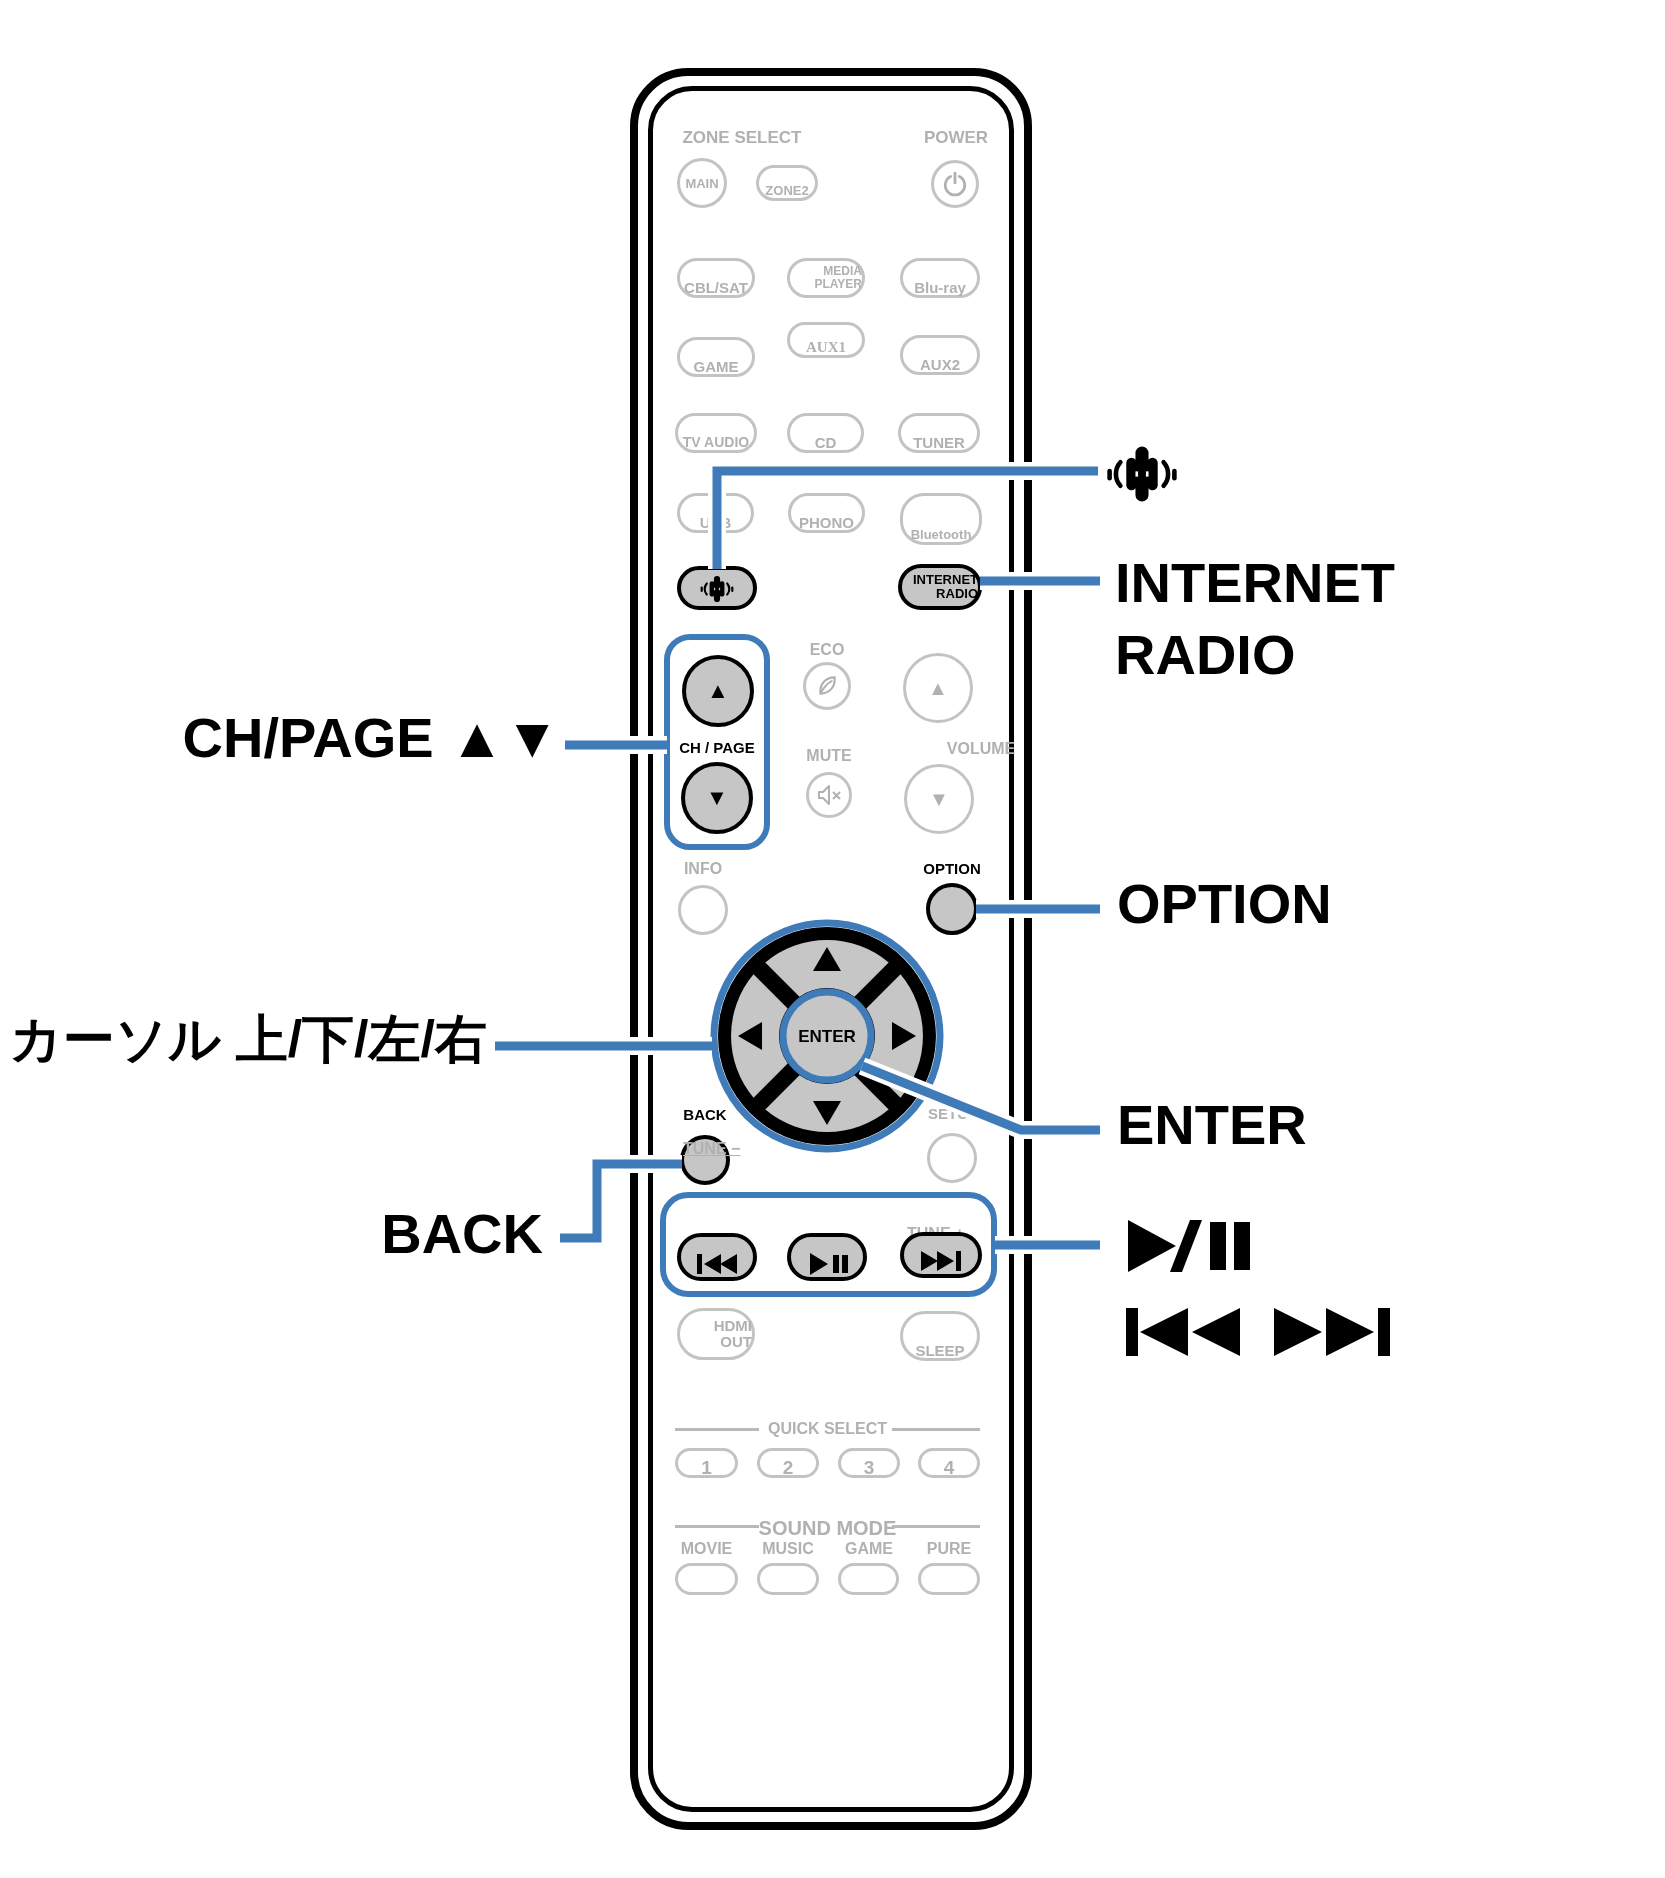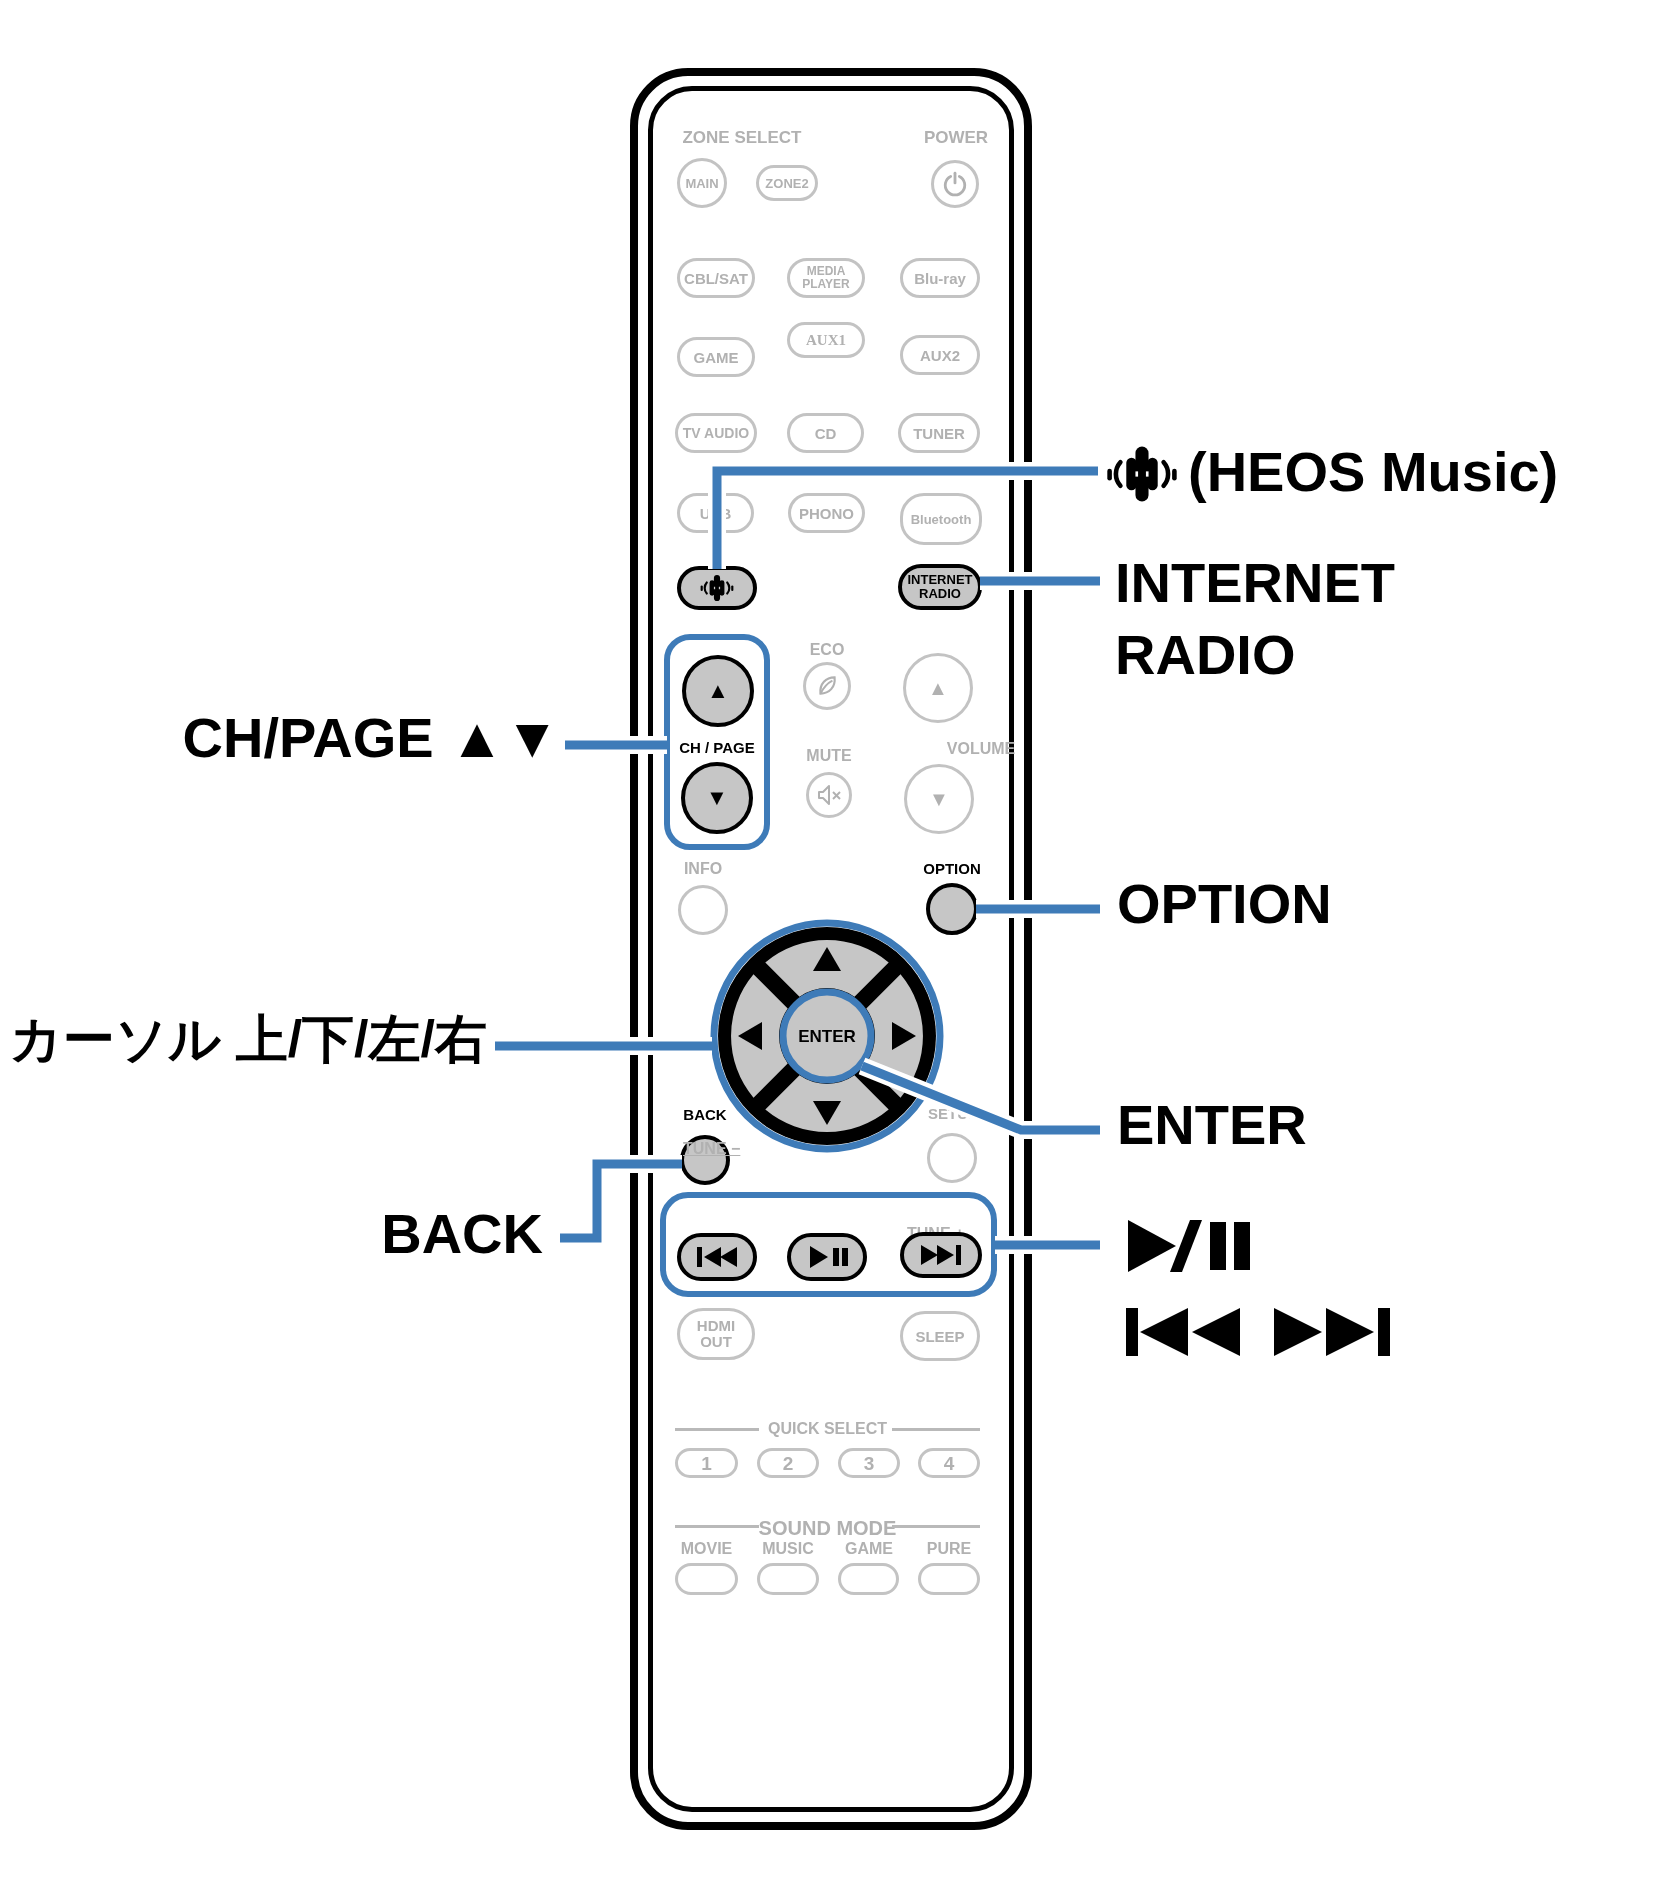--- a/index.html
+++ b/index.html
@@ -4,21 +4,21 @@
 <style>
   html,body{margin:0;padding:0;background:#fff;}
   .stage{position:relative;width:1665px;height:1878px;background:#fff;overflow:hidden;
          font-family:"Liberation Sans","DejaVu Sans",sans-serif;}
   .abs{position:absolute;}
   
   .body-outer{border:8px solid #000;border-radius:58px;background:#fff;}
   .body-inner{border:5px solid #000;border-radius:44px;background:#fff;}
   
   .pill{border:3px solid #c3c3c3;border-radius:24px;color:#b1b1b1;background:#fff;
-        display:flex;align-items:center;justify-content:center;text-align:center;
+        display:flex;align-items:flex-end;justify-content:center;text-align:center;
         font-size:15px;font-weight:bold;line-height:15px;box-sizing:border-box;}
   .circ{border:3px solid #c3c3c3;border-radius:50%;color:#b1b1b1;background:#fff;
         display:flex;align-items:center;justify-content:center;box-sizing:border-box;
         font-size:13px;font-weight:bold;}
   
   .dark{border:4px solid #000;background:#c6c6c6;color:#000;}
   .graytxt{color:#b1b1b1;font-weight:bold;white-space:nowrap;}
   .blktxt{color:#000;font-weight:bold;white-space:nowrap;}
   .blue-box{border:6px solid #3e7bb8;box-sizing:border-box;background:transparent;}
   .dash{background:#b9b9b9;height:3px;}
@@ -238,21 +238,20 @@
     <rect x="2" y="47" width="7" height="18" rx="3.5" fill="#000"></rect>
     <rect x="101" y="47" width="7" height="18" rx="3.5" fill="#000"></rect>
     <path d="M22,37 A27,27 0 0 0 22,73" fill="none" stroke="#000" stroke-width="7" stroke-linecap="round"></path>
     <path d="M88,37 A27,27 0 0 1 88,73" fill="none" stroke="#000" stroke-width="7" stroke-linecap="round"></path>
     <rect x="31" y="30" width="16" height="50" rx="8" fill="#000"></rect>
     <rect x="63" y="30" width="16" height="50" rx="8" fill="#000"></rect>
     <rect x="45" y="13" width="20" height="84" rx="10" fill="#000"></rect>
     <rect x="45" y="51" width="4" height="8" fill="#fff"></rect>
     <rect x="61" y="51" width="4" height="8" fill="#fff"></rect>
   </svg>
-  <div class="abs co-label" style="left:1188px;top:440px;">(HEOS Music)</div>
 
   <div class="abs co-label" style="left:1115px;top:547px;line-height:72px;">
     <div>INTERNET</div>
     <div>RADIO</div>
   </div>
 
   <div class="abs co-label" style="right:1105px;top:706px;text-align:right;">CH/PAGE ▲▼</div>
 
   <div class="abs co-label" style="right:1178px;top:1010px;font-size:52px;text-align:right;">カーソル 上/下/左/右</div>
 

